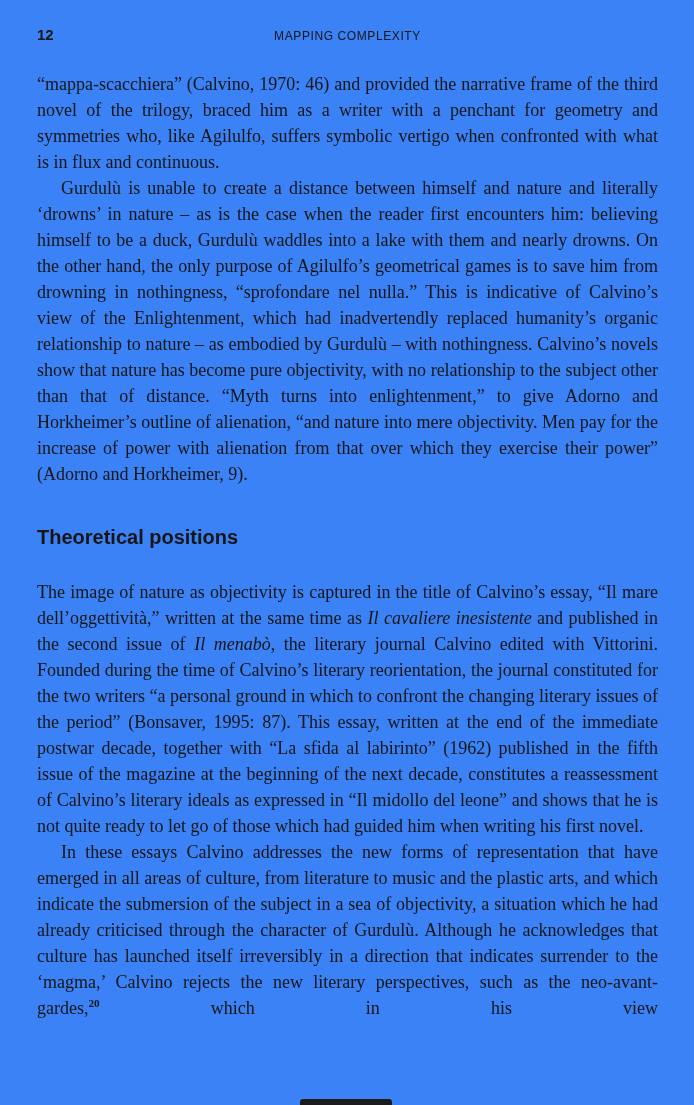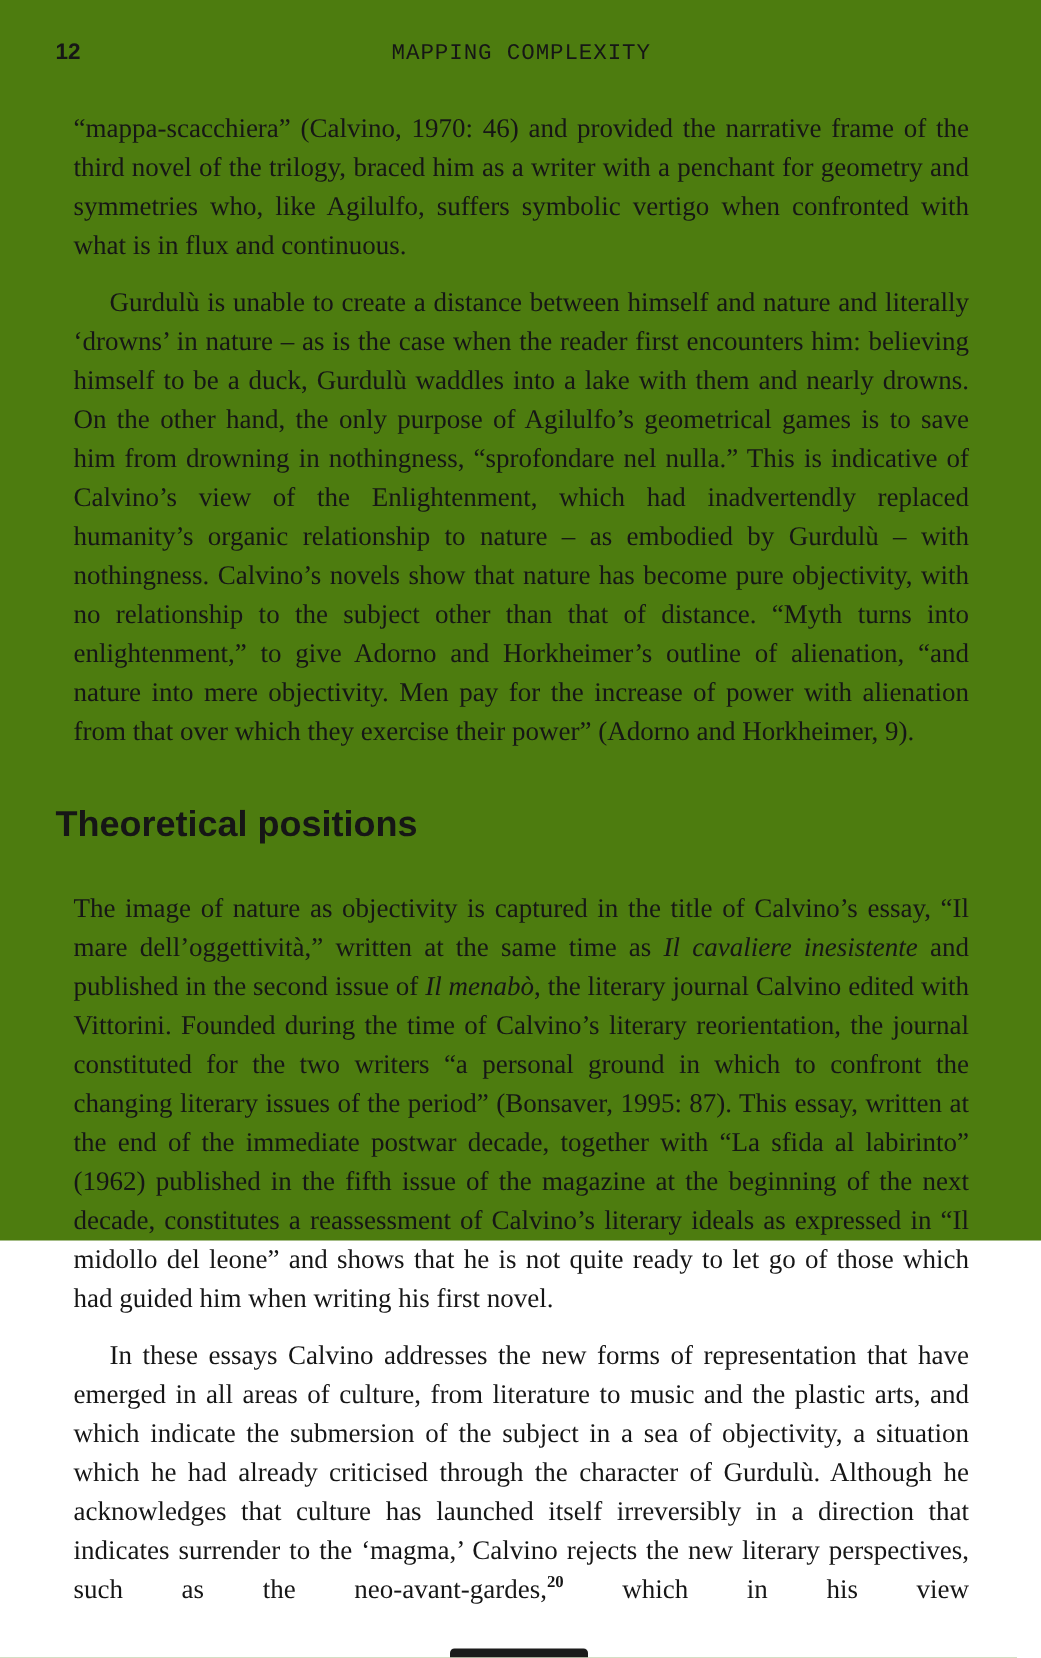--- a/index.html
+++ b/index.html
@@ -9,64 +9,64 @@
   }
   body {
     width: 694px;
     height: 1105px;
     overflow: hidden;
     position: relative;
   }
   .page {
     box-sizing: border-box;
     width: 694px;
-    height: 827px;
+    height: 1105px;
     padding: 26px 36px 0 37px;
-    background: #4d7c0f;
+    background: #3b82f6;
     color: #161616;
   }
   .running-header {
     display: grid;
     grid-template-columns: 1fr auto 1fr;
     align-items: baseline;
     margin-bottom: 28px;
   }
   .page-number {
     justify-self: start;
     font-family: "Liberation Sans", sans-serif;
     font-weight: 700;
     font-size: 15px;
   }
   .running-head {
     justify-self: center;
-    font-family: Liberation Mono, monospace;
-    font-size: 15px;
+    font-family: Liberation Sans, sans-serif;
+    font-size: 12px;
     letter-spacing: 0.6px;
     text-align: center;
   }
   .text-block {
     font-family: "Liberation Serif", serif;
     font-size: 18px;
     line-height: 26px;
     text-align: justify;
     -webkit-hyphens: auto;
     hyphens: auto;
   }
   .para {
-    margin: 12px;
+    margin: 0;
   }
   .para.indent {
     text-indent: 24px;
   }
   .para.justify-last {
     text-align-last: justify;
   }
   .section-heading {
     font-family: "Liberation Sans", sans-serif;
-    font-size: 24px;
+    font-size: 20px;
     font-weight: 700;
     line-height: 24px;
     margin: 38px 0 30px 0;
     text-align: left;
     text-indent: 0;
   }
   sup {
     font-size: 0.62em;
     line-height: 0;
     vertical-align: super;

